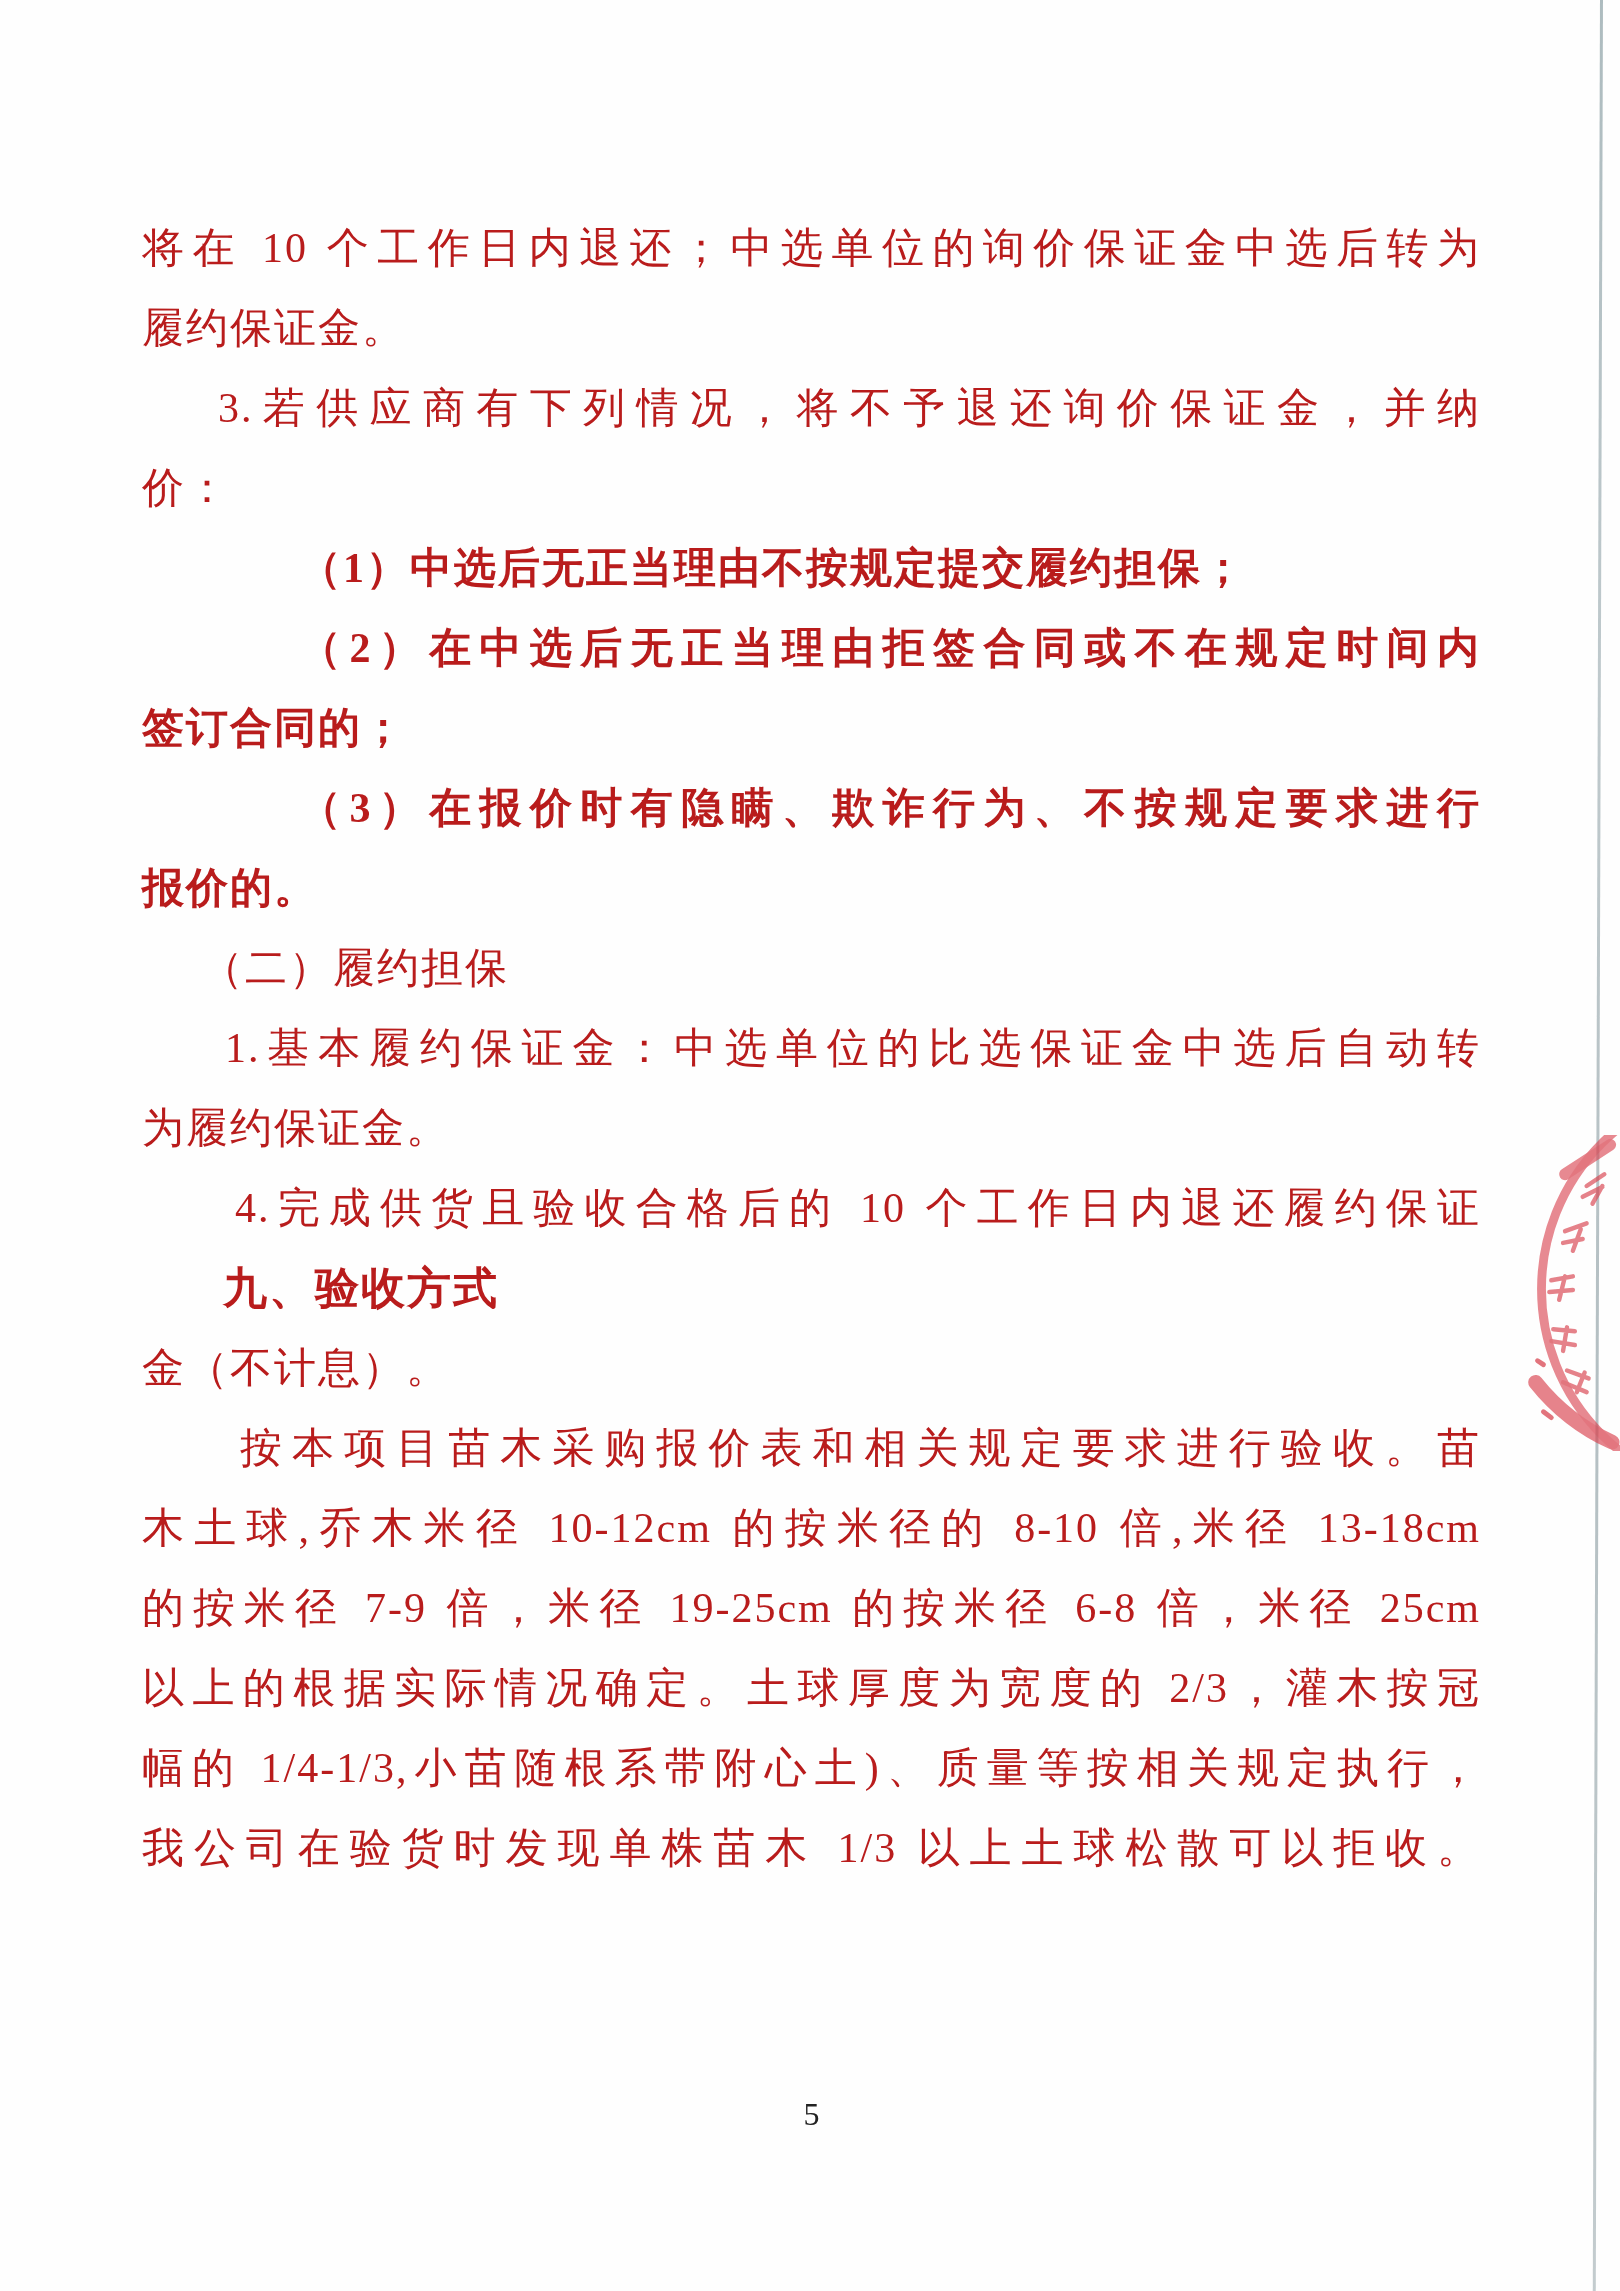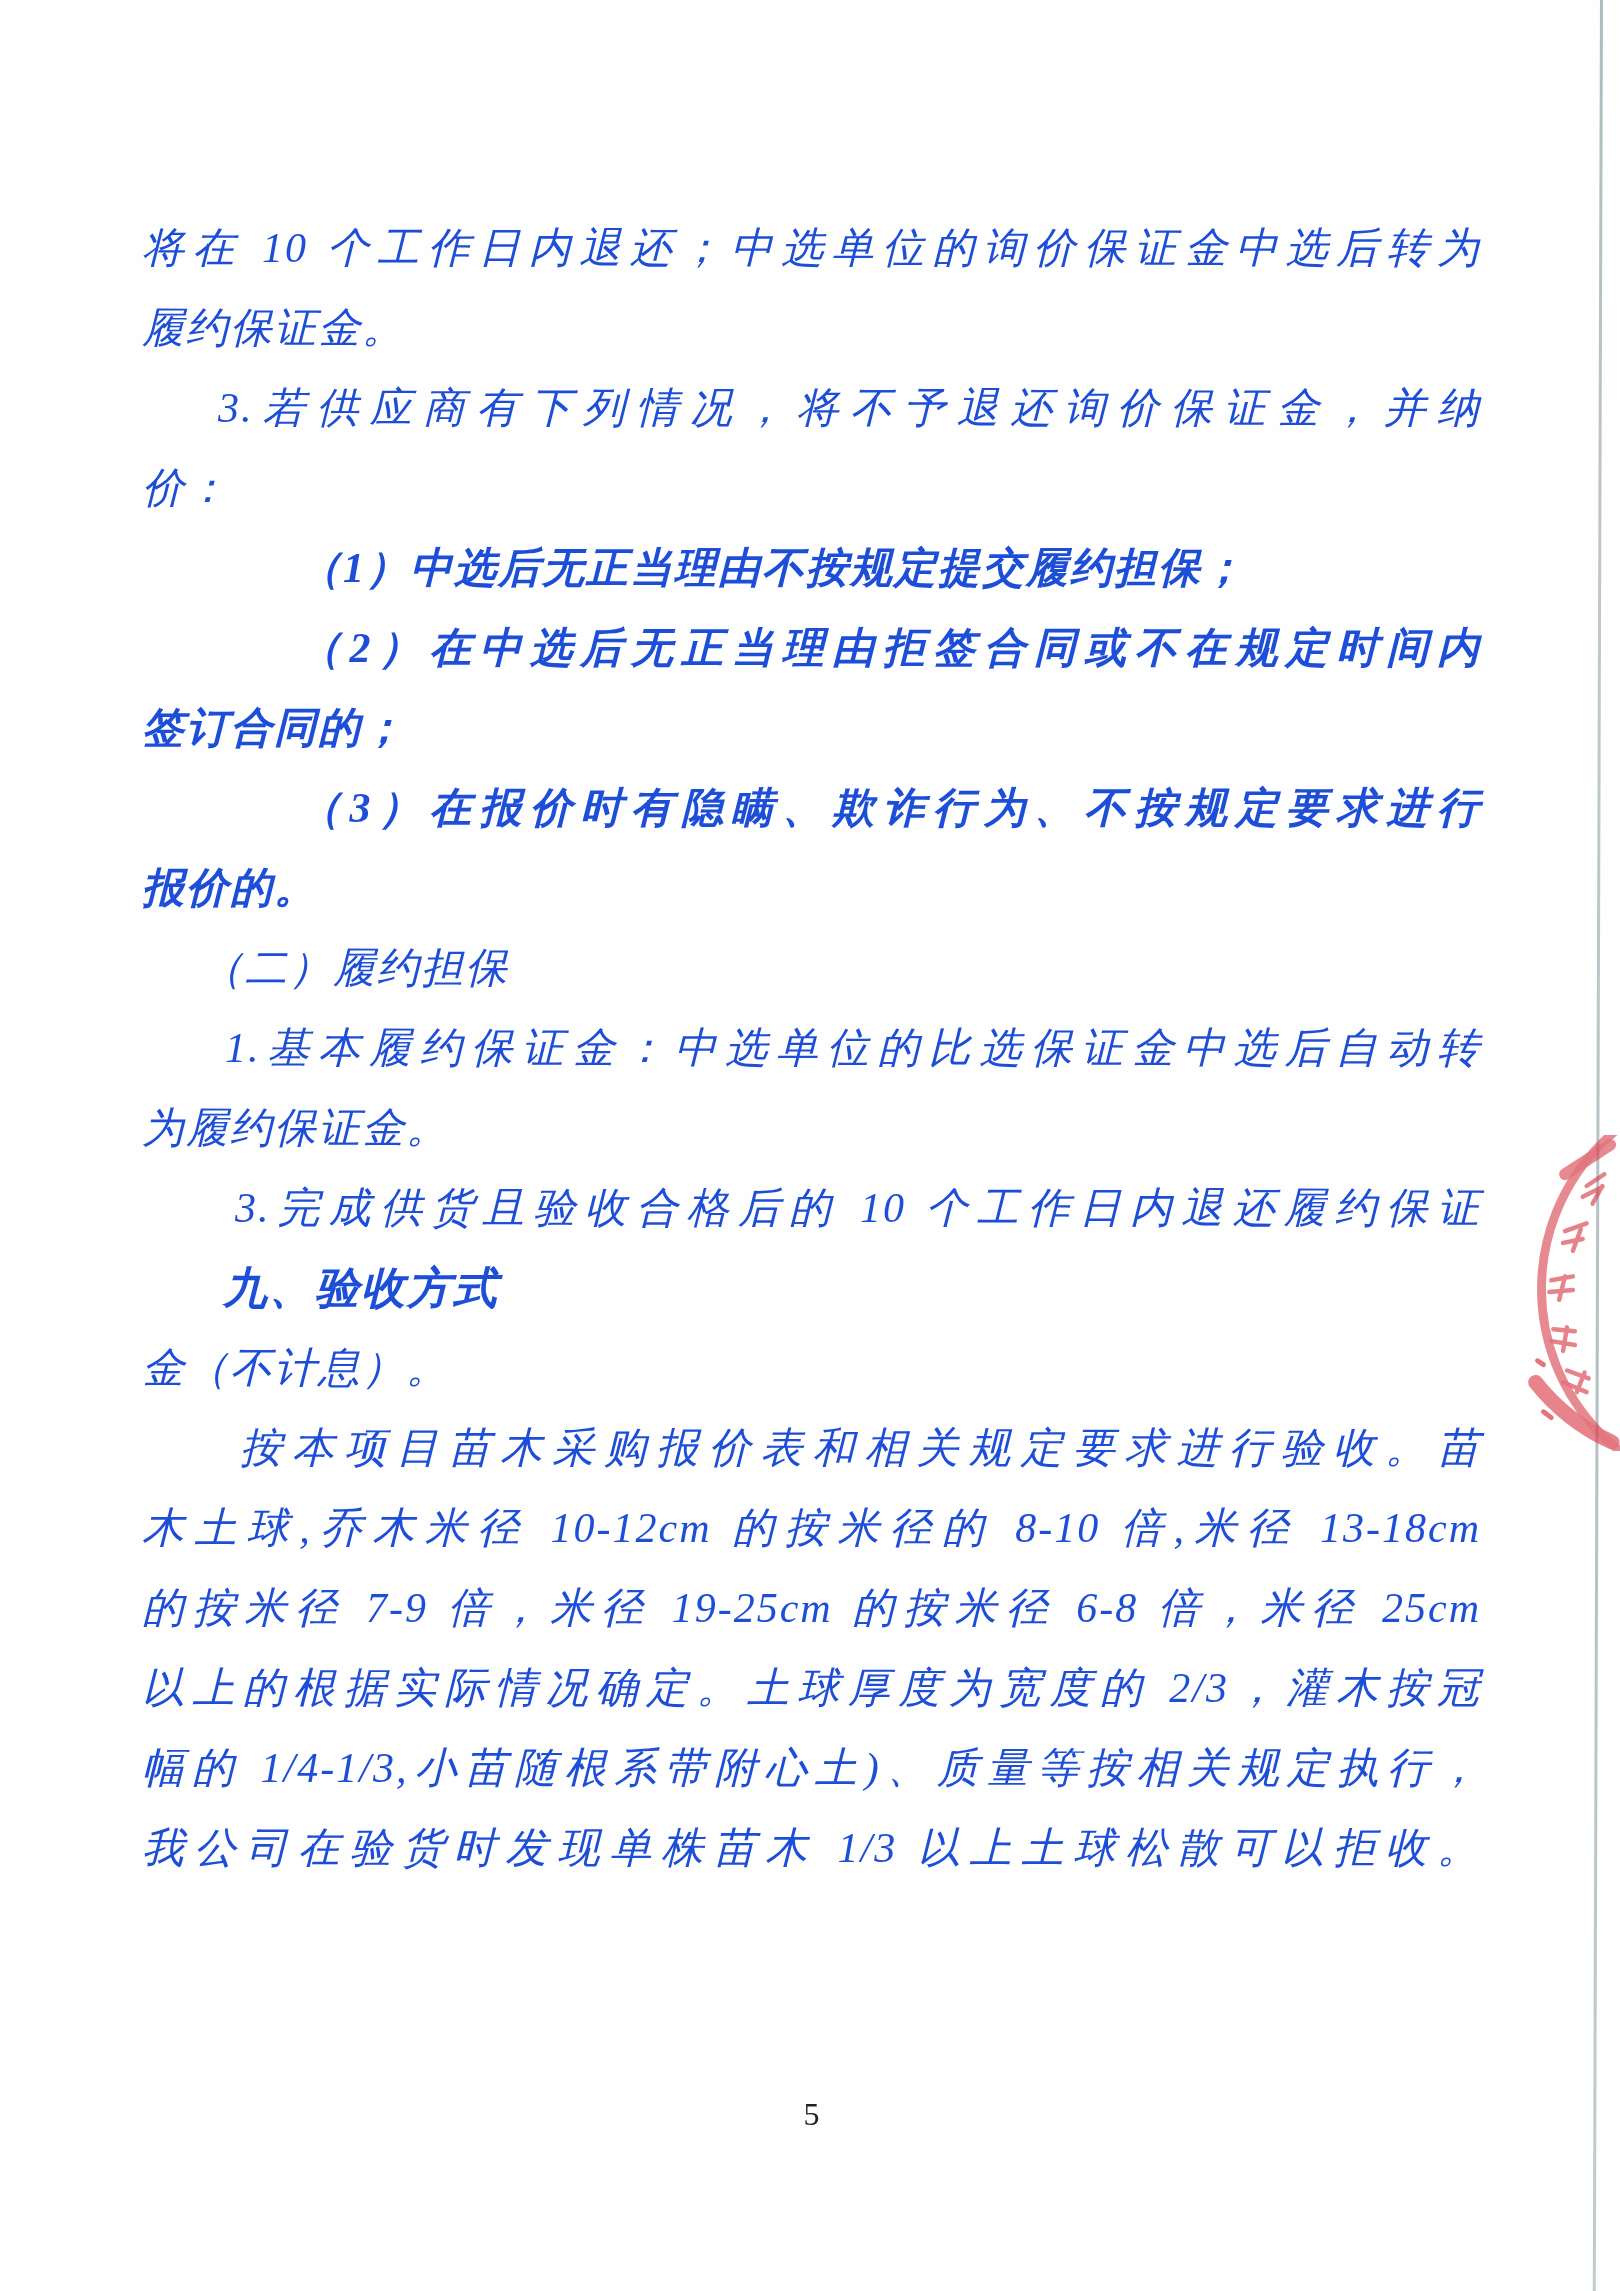--- a/index.html
+++ b/index.html
@@ -19,22 +19,21 @@
   }
   .line{
     height:80px;
     line-height:80px;
     font-size:42px;
     letter-spacing:2px;
     text-align:justify;
     text-align-last:left;
     text-justify:inter-character;
     white-space:normal;
-    color:#1d4ed8;
-    font-style:italic;
+    color:#b91c1c;
   }
   .line.fill{ text-align-last:justify; }
   .line.bold{ font-weight:700; }
   .line.heading{
     font-family:"Liberation Sans","DejaVu Sans",sans-serif;
     font-weight:700;
     font-size:44px;
   }
   .page-number{
     position:absolute;
@@ -73,21 +72,21 @@
       <div class="line fill" style="padding-left: 76px;">3.若供应商有下列情况，将不予退还询价保证金，并纳</div>
       <div class="line">价：</div>
       <div class="line bold" style="padding-left: 157px;">（1）中选后无正当理由不按规定提交履约担保；</div>
       <div class="line fill bold" style="padding-left: 157px;">（2）在中选后无正当理由拒签合同或不在规定时间内</div>
       <div class="line bold">签订合同的；</div>
       <div class="line fill bold" style="padding-left: 157px;">（3）在报价时有隐瞒、欺诈行为、不按规定要求进行</div>
       <div class="line bold">报价的。</div>
       <div class="line" style="padding-left: 59px;">（二）履约担保</div>
       <div class="line fill" style="padding-left: 83px;">1.基本履约保证金：中选单位的比选保证金中选后自动转</div>
       <div class="line">为履约保证金。</div>
-      <div class="line fill" style="padding-left: 93px;">3.完成供货且验收合格后的 10 个工作日内退还履约保证</div>
+      <div class="line fill" style="padding-left: 93px;">4.完成供货且验收合格后的 10 个工作日内退还履约保证</div>
       <div class="line bold heading" style="padding-left: 81px;">九、验收方式</div>
       <div class="line">金（不计息）。</div>
       <div class="line fill" style="padding-left: 98px;">按本项目苗木采购报价表和相关规定要求进行验收。苗</div>
       <div class="line fill">木土球,乔木米径 10-12cm 的按米径的 8-10 倍,米径 13-18cm</div>
       <div class="line fill">的按米径 7-9 倍，米径 19-25cm 的按米径 6-8 倍，米径 25cm</div>
       <div class="line fill">以上的根据实际情况确定。土球厚度为宽度的 2/3，灌木按冠</div>
       <div class="line fill">幅的 1/4-1/3,小苗随根系带附心土)、质量等按相关规定执行，</div>
       <div class="line fill">我公司在验货时发现单株苗木 1/3 以上土球松散可以拒收。</div>
     </div>
 

